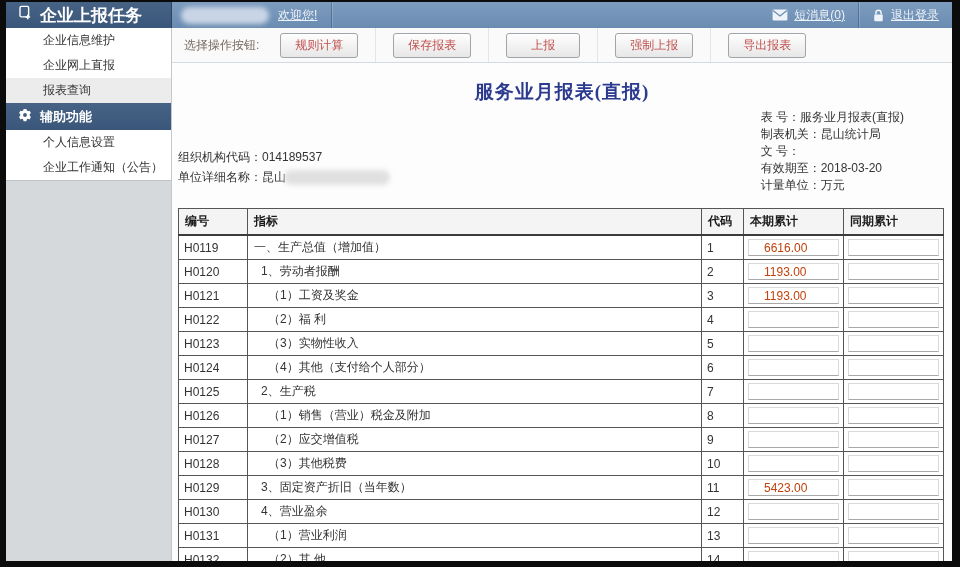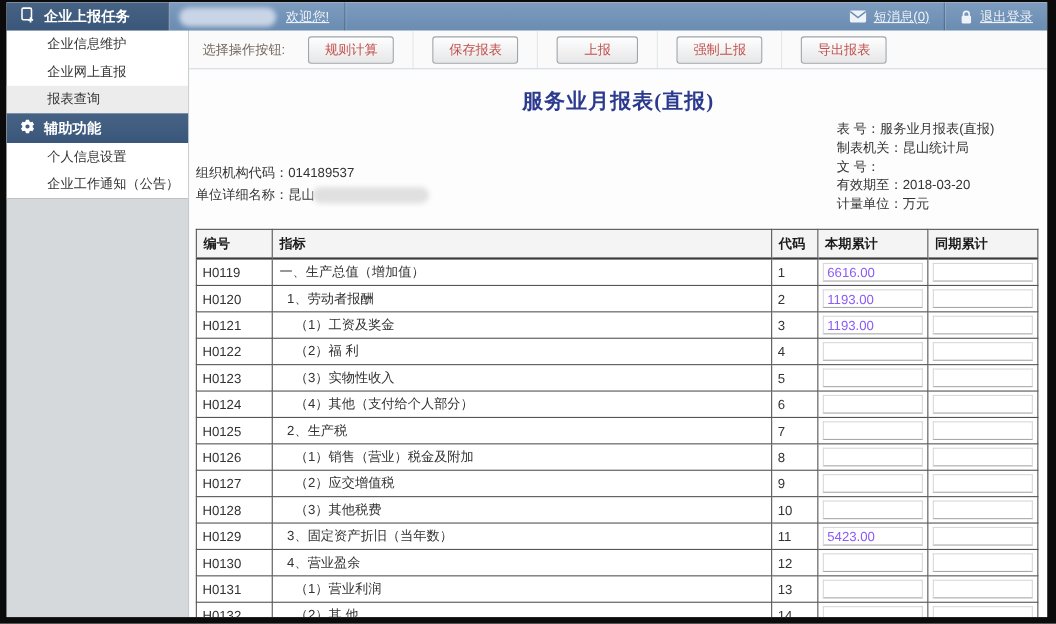--- a/index.html
+++ b/index.html
@@ -10,24 +10,24 @@
     overflow:hidden;
   }
   .screen {
     position:absolute; left:6px; top:2px; width:946px; height:559px;
     background:#fdfdfd; overflow:hidden; display:flex; flex-direction:column;
   }
 
   
   .topbar { height:26px; flex-shrink:0; display:flex; }
   .topbar-left {
-    width:148px; box-sizing:border-box; flex-shrink:0;
+    width:166px; box-sizing:border-box; flex-shrink:0;
     background:linear-gradient(180deg,#466384,#3a567a);
     display:flex; align-items:center; gap:8px; padding-left:11px;
-    color:#ffffff; font-size:13px; font-weight:bold;
+    color:#ffffff; font-size:17px; font-weight:bold;
     border-right:1px solid #2e4precision560;
   }
   .topbar-left { border-right:1px solid #2e4560; }
   .topbar-right {
     flex:1; min-width:0;
     background:linear-gradient(180deg,#7d9cbf,#6a8cb1);
     display:flex; align-items:center;
     color:#edf2f9; font-size:12px;text-decoration:underline;
   }
   .user-blur {
@@ -115,22 +115,22 @@
     background:#f4f4f4; color:#1a1a1a; font-weight:bold; text-align:left;
     padding:4px 6px; height:15px; border-bottom:2px solid #3c3c3c;
   }
   .report-table td { padding:2px 5px; height:19px; color:#333; }
   .cell-id { color:#3a7bc8; cursor:pointer; }
   .cell-code { color:#333; }
   .cell-value { padding:2px 4px !important; }
   .cell-value input {
     width:100%; box-sizing:border-box; height:17px;
     border:1px solid #d8d8d8; border-bottom:1px solid #a8a8a8;
-    background:#fff; font-size:12px; padding:1px 3px;
-    font-family:inherit; color:#8b5cf6;
+    background:#fff; font-size:12px; padding:1px 15px;
+    font-family:inherit; color:#c2410c;
   }
 </style>
 </head>
 <body>
 
 <div class="screen">
 
   <div class="topbar">
     <div class="topbar-left">
       <span>

